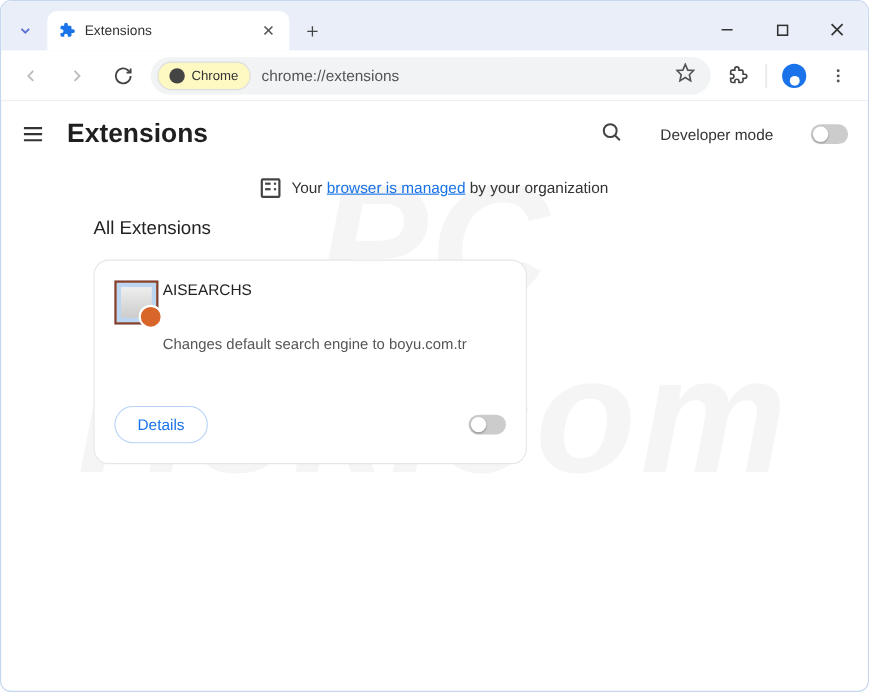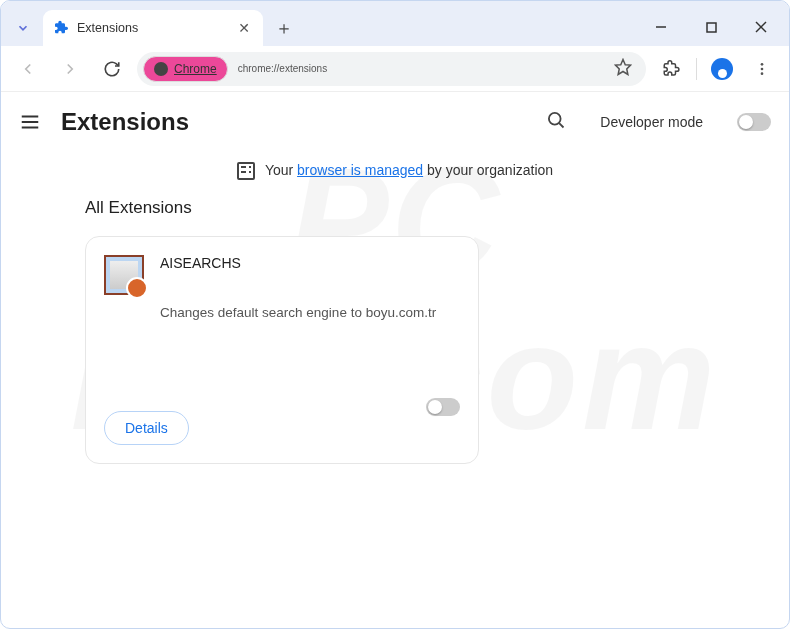--- a/index.html
+++ b/index.html
@@ -115,37 +115,36 @@
     height: 34px;
     background:#f1f3f4;
     border-radius: 17px;
     display:flex;
     align-items:center;
     padding: 0 6px 0 6px;
     gap:6px;
   }
   .chip {
     height:26px;
-    background:#ec4899;
+    background:#fef9c3;
     border-radius:13px;
     display:flex;align-items:center;
     padding:0 10px;
     gap:6px;
     font-size:12px;
     color:#333;
     border:1px solid #ddd;
-    text-decoration:underline;
   }
   .chrome-logo {
     width:14px;height:14px;border-radius:50%;
     background:#444;
     display:inline-block;
   }
   .url {
-    font-size:10px;color:#555;
+    font-size:14px;color:#555;
     padding-left:4px;
   }
   .star { margin-left:auto; margin-right:8px; color:#555; }
   .right-icons { display:flex; align-items:center; gap:6px; }
   .avatar {
     width:22px;height:22px;border-radius:50%;
     background:#1a73e8;
     display:flex;align-items:flex-end;justify-content:center;
     overflow:hidden;
   }
@@ -225,21 +224,21 @@
     margin-bottom:18px;
   }
   .card {
     border:1px solid #e6e6e6;
     border-radius:14px;
     background:#fff;
     padding:18px;
     width:394px;
     box-shadow:0 0 0 rgba(0,0,0,0);
   }
-  .card-top { display:flex; gap:16px; align-items:flex-start; }
+  .card-top { display:flex; gap:4px; align-items:flex-start; }
   .ext-icon {
     width:40px;height:40px;
     border:2px solid #8a3f28;
     position:relative;
     background:#bcd6f2;
   }
   .ext-icon::before{
     content:"";position:absolute;top:4px;left:4px;right:4px;bottom:4px;
     background:linear-gradient(#eee,#ccc);
   }
@@ -258,21 +257,20 @@
     margin-top:46px;
   }
   .details-btn {
     border:1.5px solid #b7d3f7;
     color:#1a73e8;
     background:#fff;
     padding:8px 20px;
     border-radius:20px;
     font-size:14px;
     cursor:pointer;
-    margin-top:42px;
   }
   .card .toggle { }
 
   svg { flex-shrink: 0; }
 </style>
 </head>
 <body>
 
 <div class="watermark">
   <div>PC</div>

